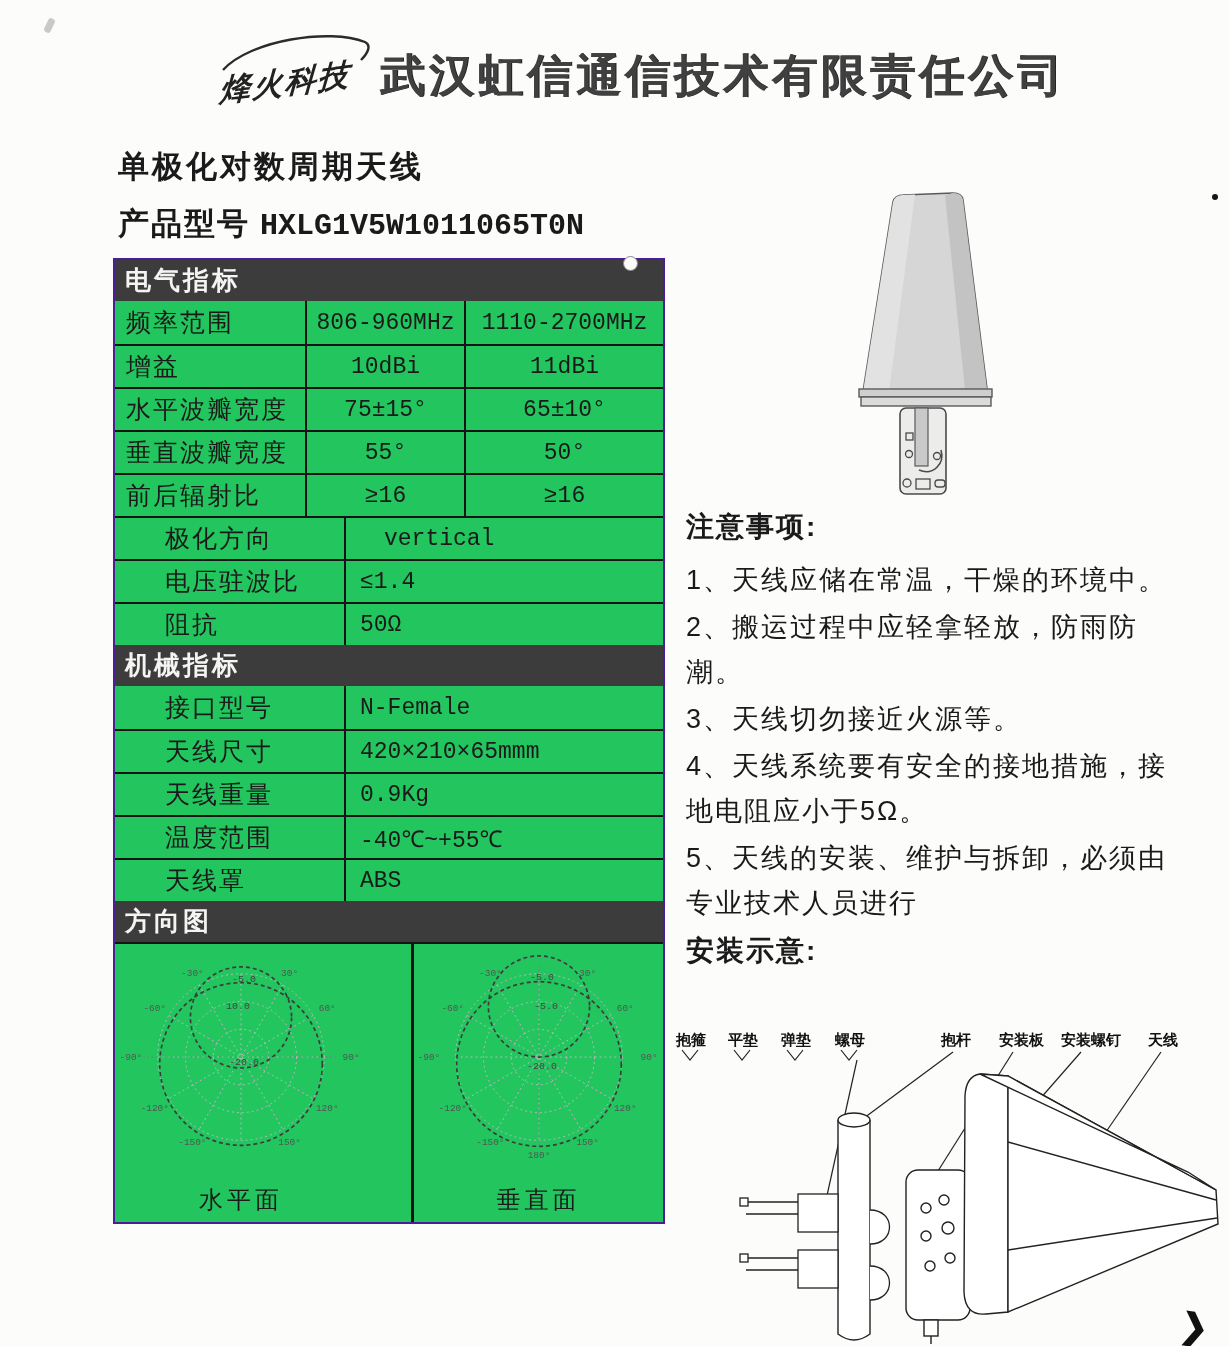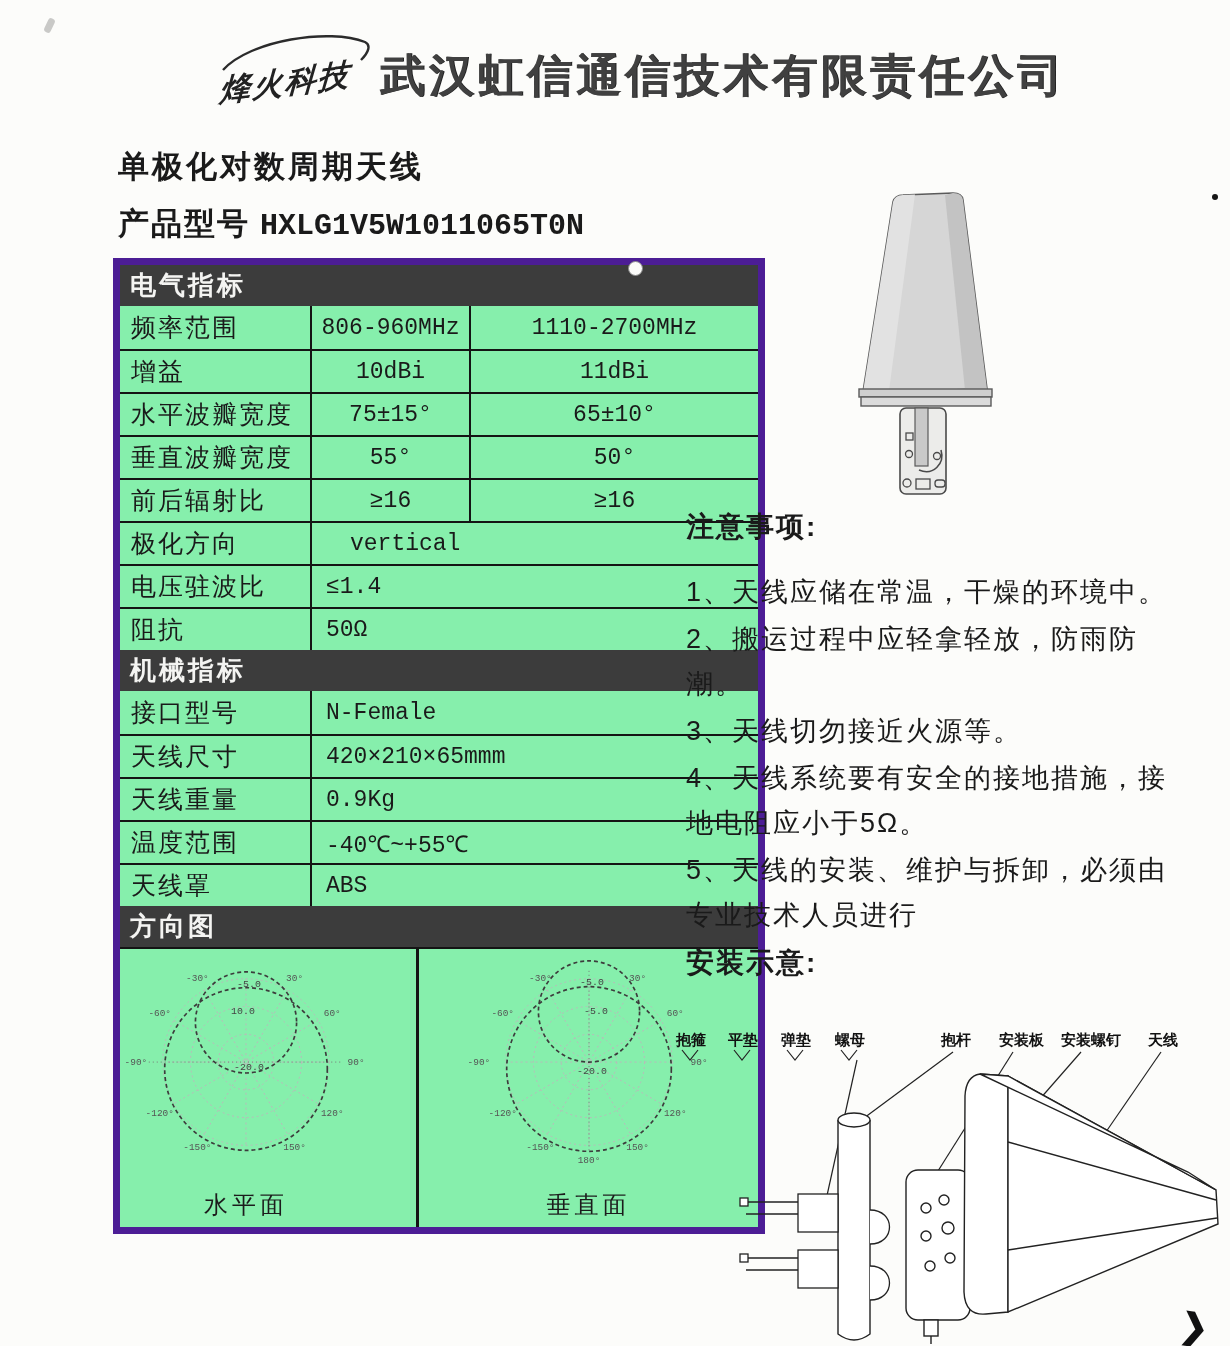--- a/index.html
+++ b/index.html
@@ -21,54 +21,54 @@
     position:absolute; left:380px; top:46px;
     font-size:45px; font-weight:bold; letter-spacing:4px; color:#404040;
     text-shadow:1px 0 0 #222;
   }
   
   .product-title { position:absolute; left:118px; top:146px; font-size:31px; font-weight:bold; letter-spacing:3px; }
   .product-model { position:absolute; left:118px; top:203px; font-size:31px; font-weight:bold; letter-spacing:2px; }
   .product-model .model-no { font-family:"Liberation Mono", monospace; font-size:30px; letter-spacing:0; margin-left:10px; }
   
   .spec-table {
-    position:absolute; left:113px; top:258px; width:652px;
-    border:7px solid #4c1d95; background:#86efac;
+    position:absolute; left:113px; top:258px; width:552px;
+    border:2px solid #4c1d95; background:#22c55e;
   }
   .band {
     height:41px; background:#3c3c3c; color:#f4f4f2;
     font-size:26px; font-weight:bold; letter-spacing:3px;
     display:flex; align-items:center; padding-left:10px; position:relative;
   }
   .band-dot {
     position:absolute; left:508px; top:-4px; width:15px; height:15px;
     background:#fbfbf9; border-radius:50%; border:1px solid #888;
   }
   .srow { display:grid; grid-template-columns:190px 159px 1fr; height:43px; border-top:2px solid #141414; align-items:stretch; }
-  .srow.merged { grid-template-columns:190px 1fr; }
+  .srow.merged { grid-template-columns:190px 1fr;padding-left:39px; }
   .cell { display:flex; align-items:center; }
   .lbl { padding-left:11px; font-size:25px; letter-spacing:2px; }
   .val {
     border-left:2px solid #141414; justify-content:center;
     font-family:"Liberation Mono", monospace; font-size:23px;
   }
   .merged .val { justify-content:flex-start; padding-left:14px; }
   .merged.indent .val { padding-left:38px; }
   
   .pattern-cells { display:grid; grid-template-columns:252px 1fr; height:280px; border-top:2px solid #141414;gap:44px; }
   .pattern-cell { position:relative; }
   .pattern-cell + .pattern-cell { border-left:3px solid #141414; }
   .pattern-cell svg { display:block; margin:2px auto 0 auto; }
   .plane-caption {
     position:absolute; bottom:6px; left:0; width:100%;
     text-align:center; font-size:24px; letter-spacing:4px; color:#1c1c1c;
   }
   
   .notes { position:absolute; left:686px; top:508px; width:500px; }
-  .note-title { font-size:28px; font-weight:bold; letter-spacing:2px; margin-bottom:24px; }
+  .note-title { font-size:28px; font-weight:bold; letter-spacing:2px; margin-bottom:12px; }
   .note-item { font-size:27px; line-height:45px; letter-spacing:2px; margin-bottom:2px; }
   .install-title { font-size:28px; font-weight:bold; letter-spacing:2px; margin-top:6px; }
   
   .antenna-fig { position:absolute; left:853px; top:186px; }
   .install-fig { position:absolute; left:668px; top:1022px; }
   
   .smudge { position:absolute; left:46px; top:18px; width:7px; height:15px; background:#c9c9c7; transform:rotate(25deg); border-radius:3px; }
   .dot-artifact { position:absolute; left:1212px; top:194px; width:6px; height:6px; background:#161616; border-radius:50%; }
   .comma-artifact { position:absolute; left:1180px; top:1306px; font-size:34px; font-weight:bold; color:#111; transform:rotate(8deg); }
 </style>

